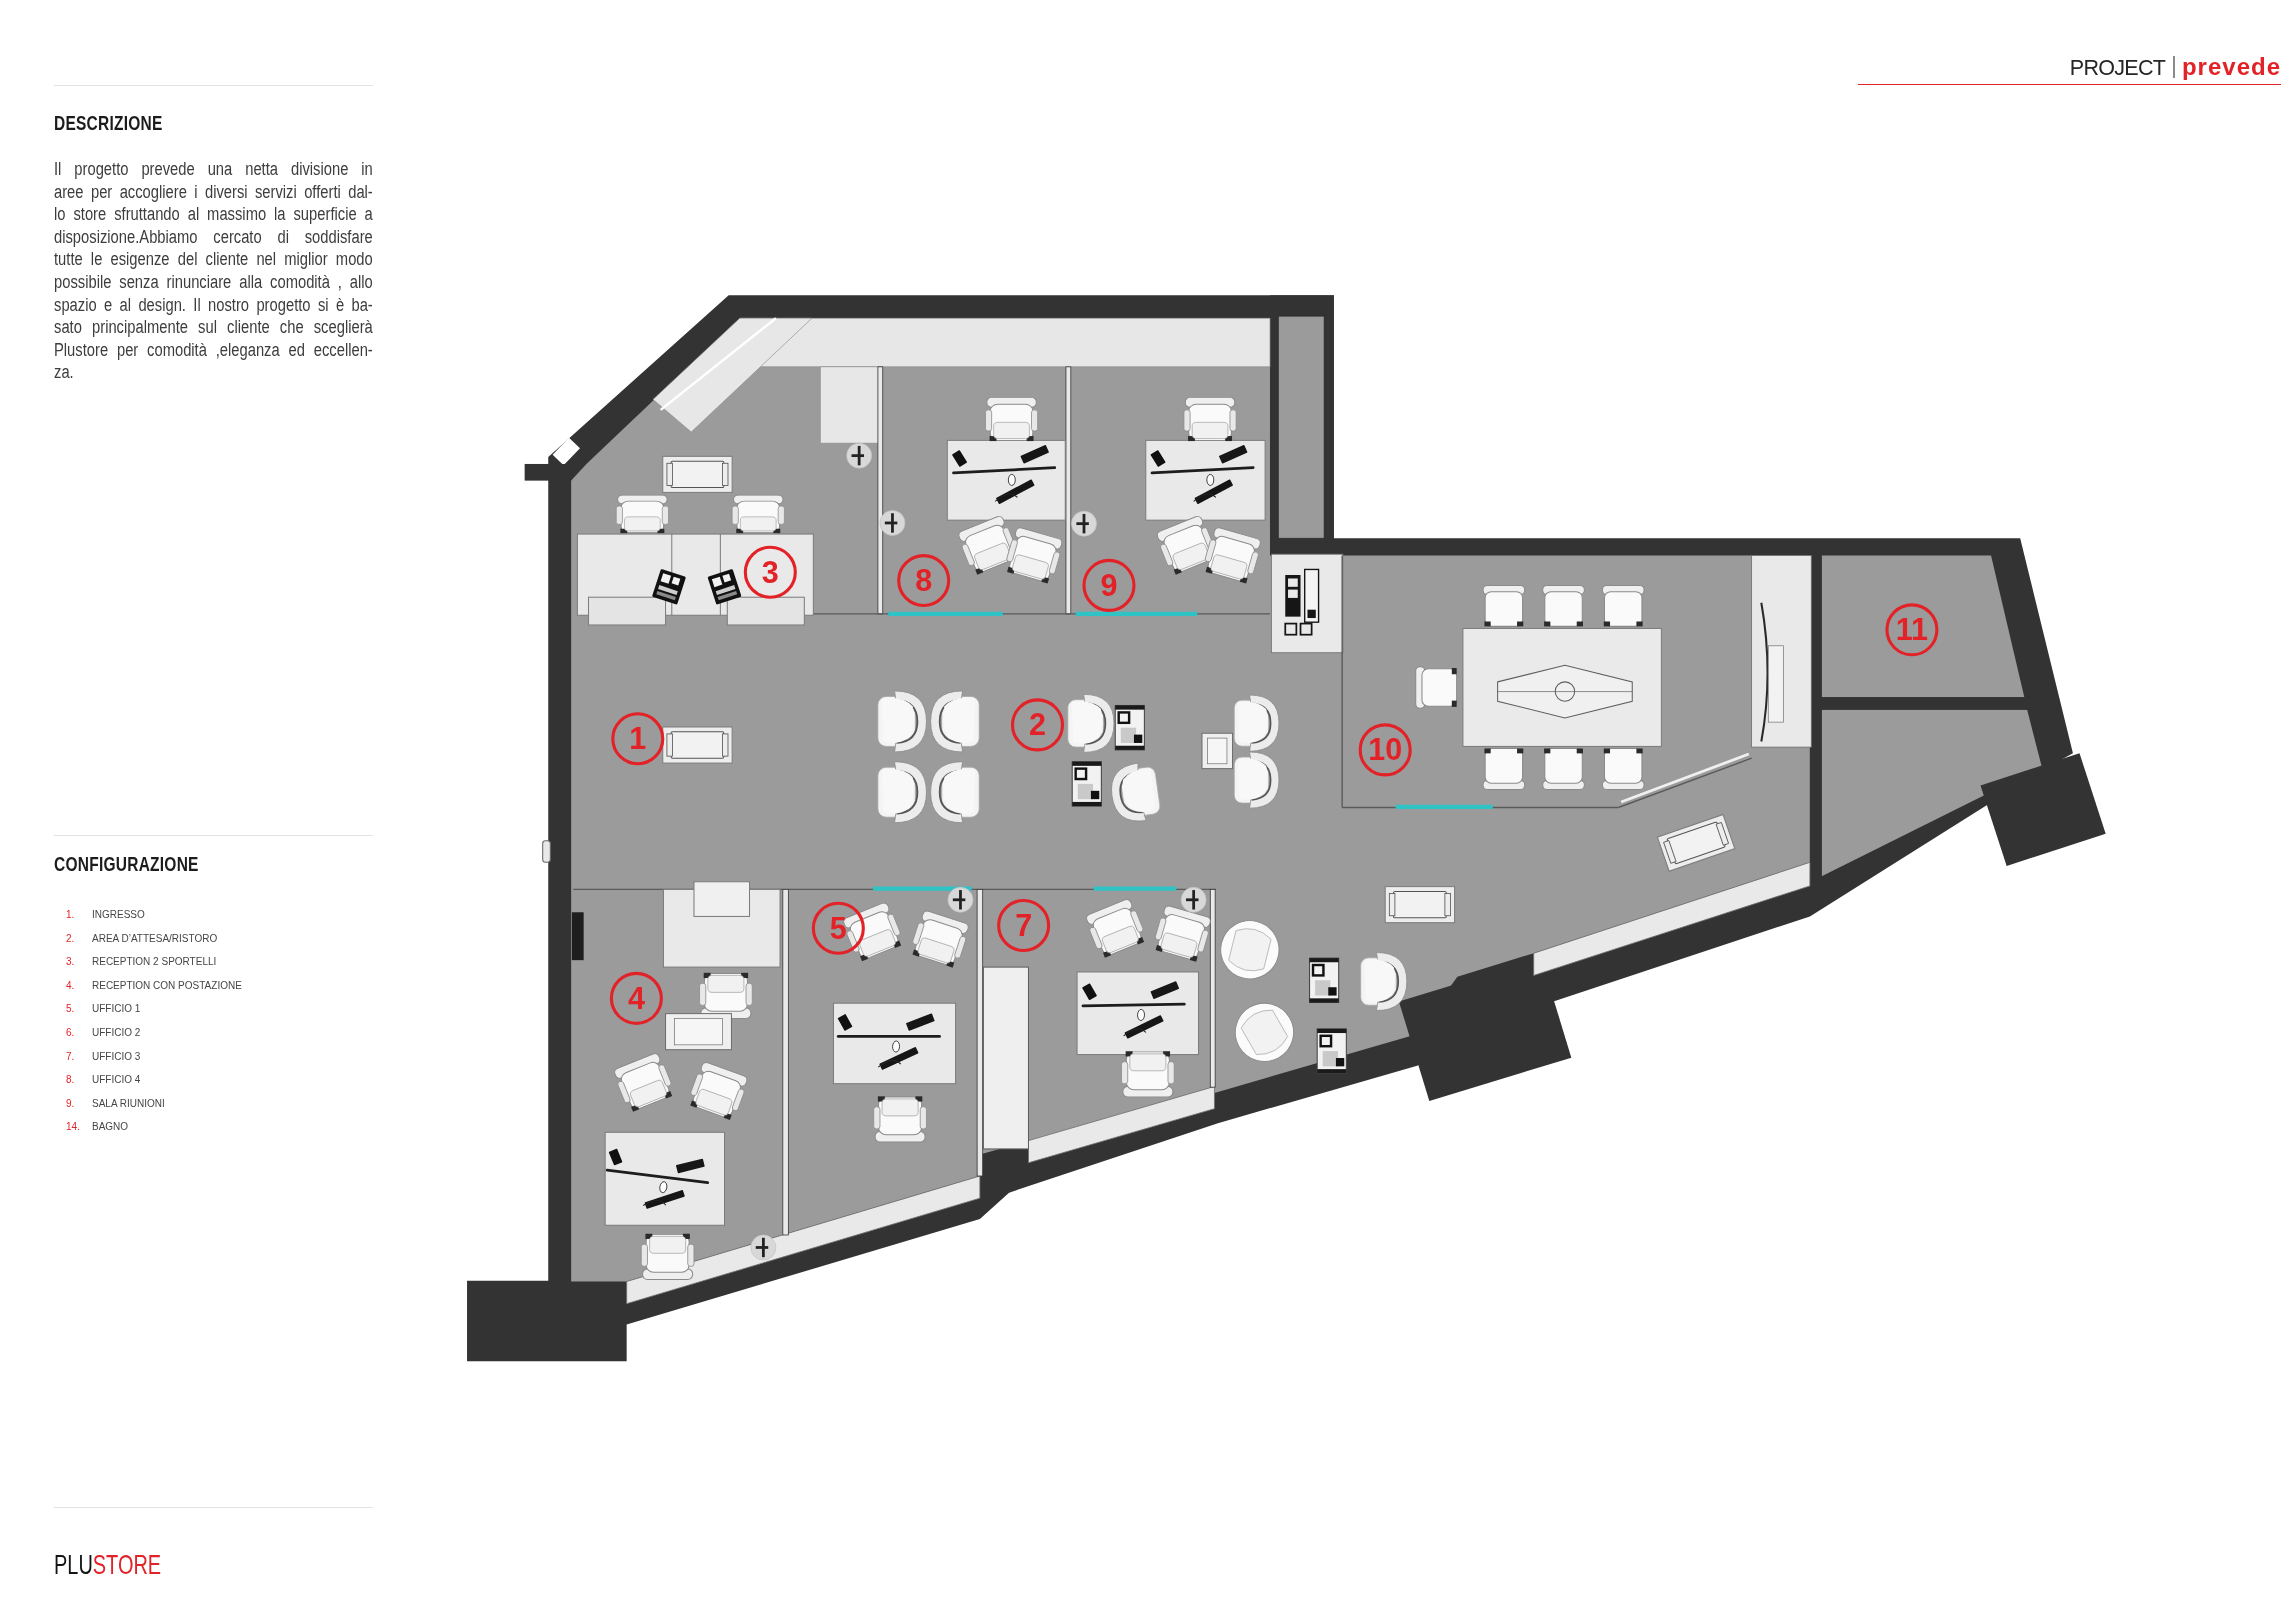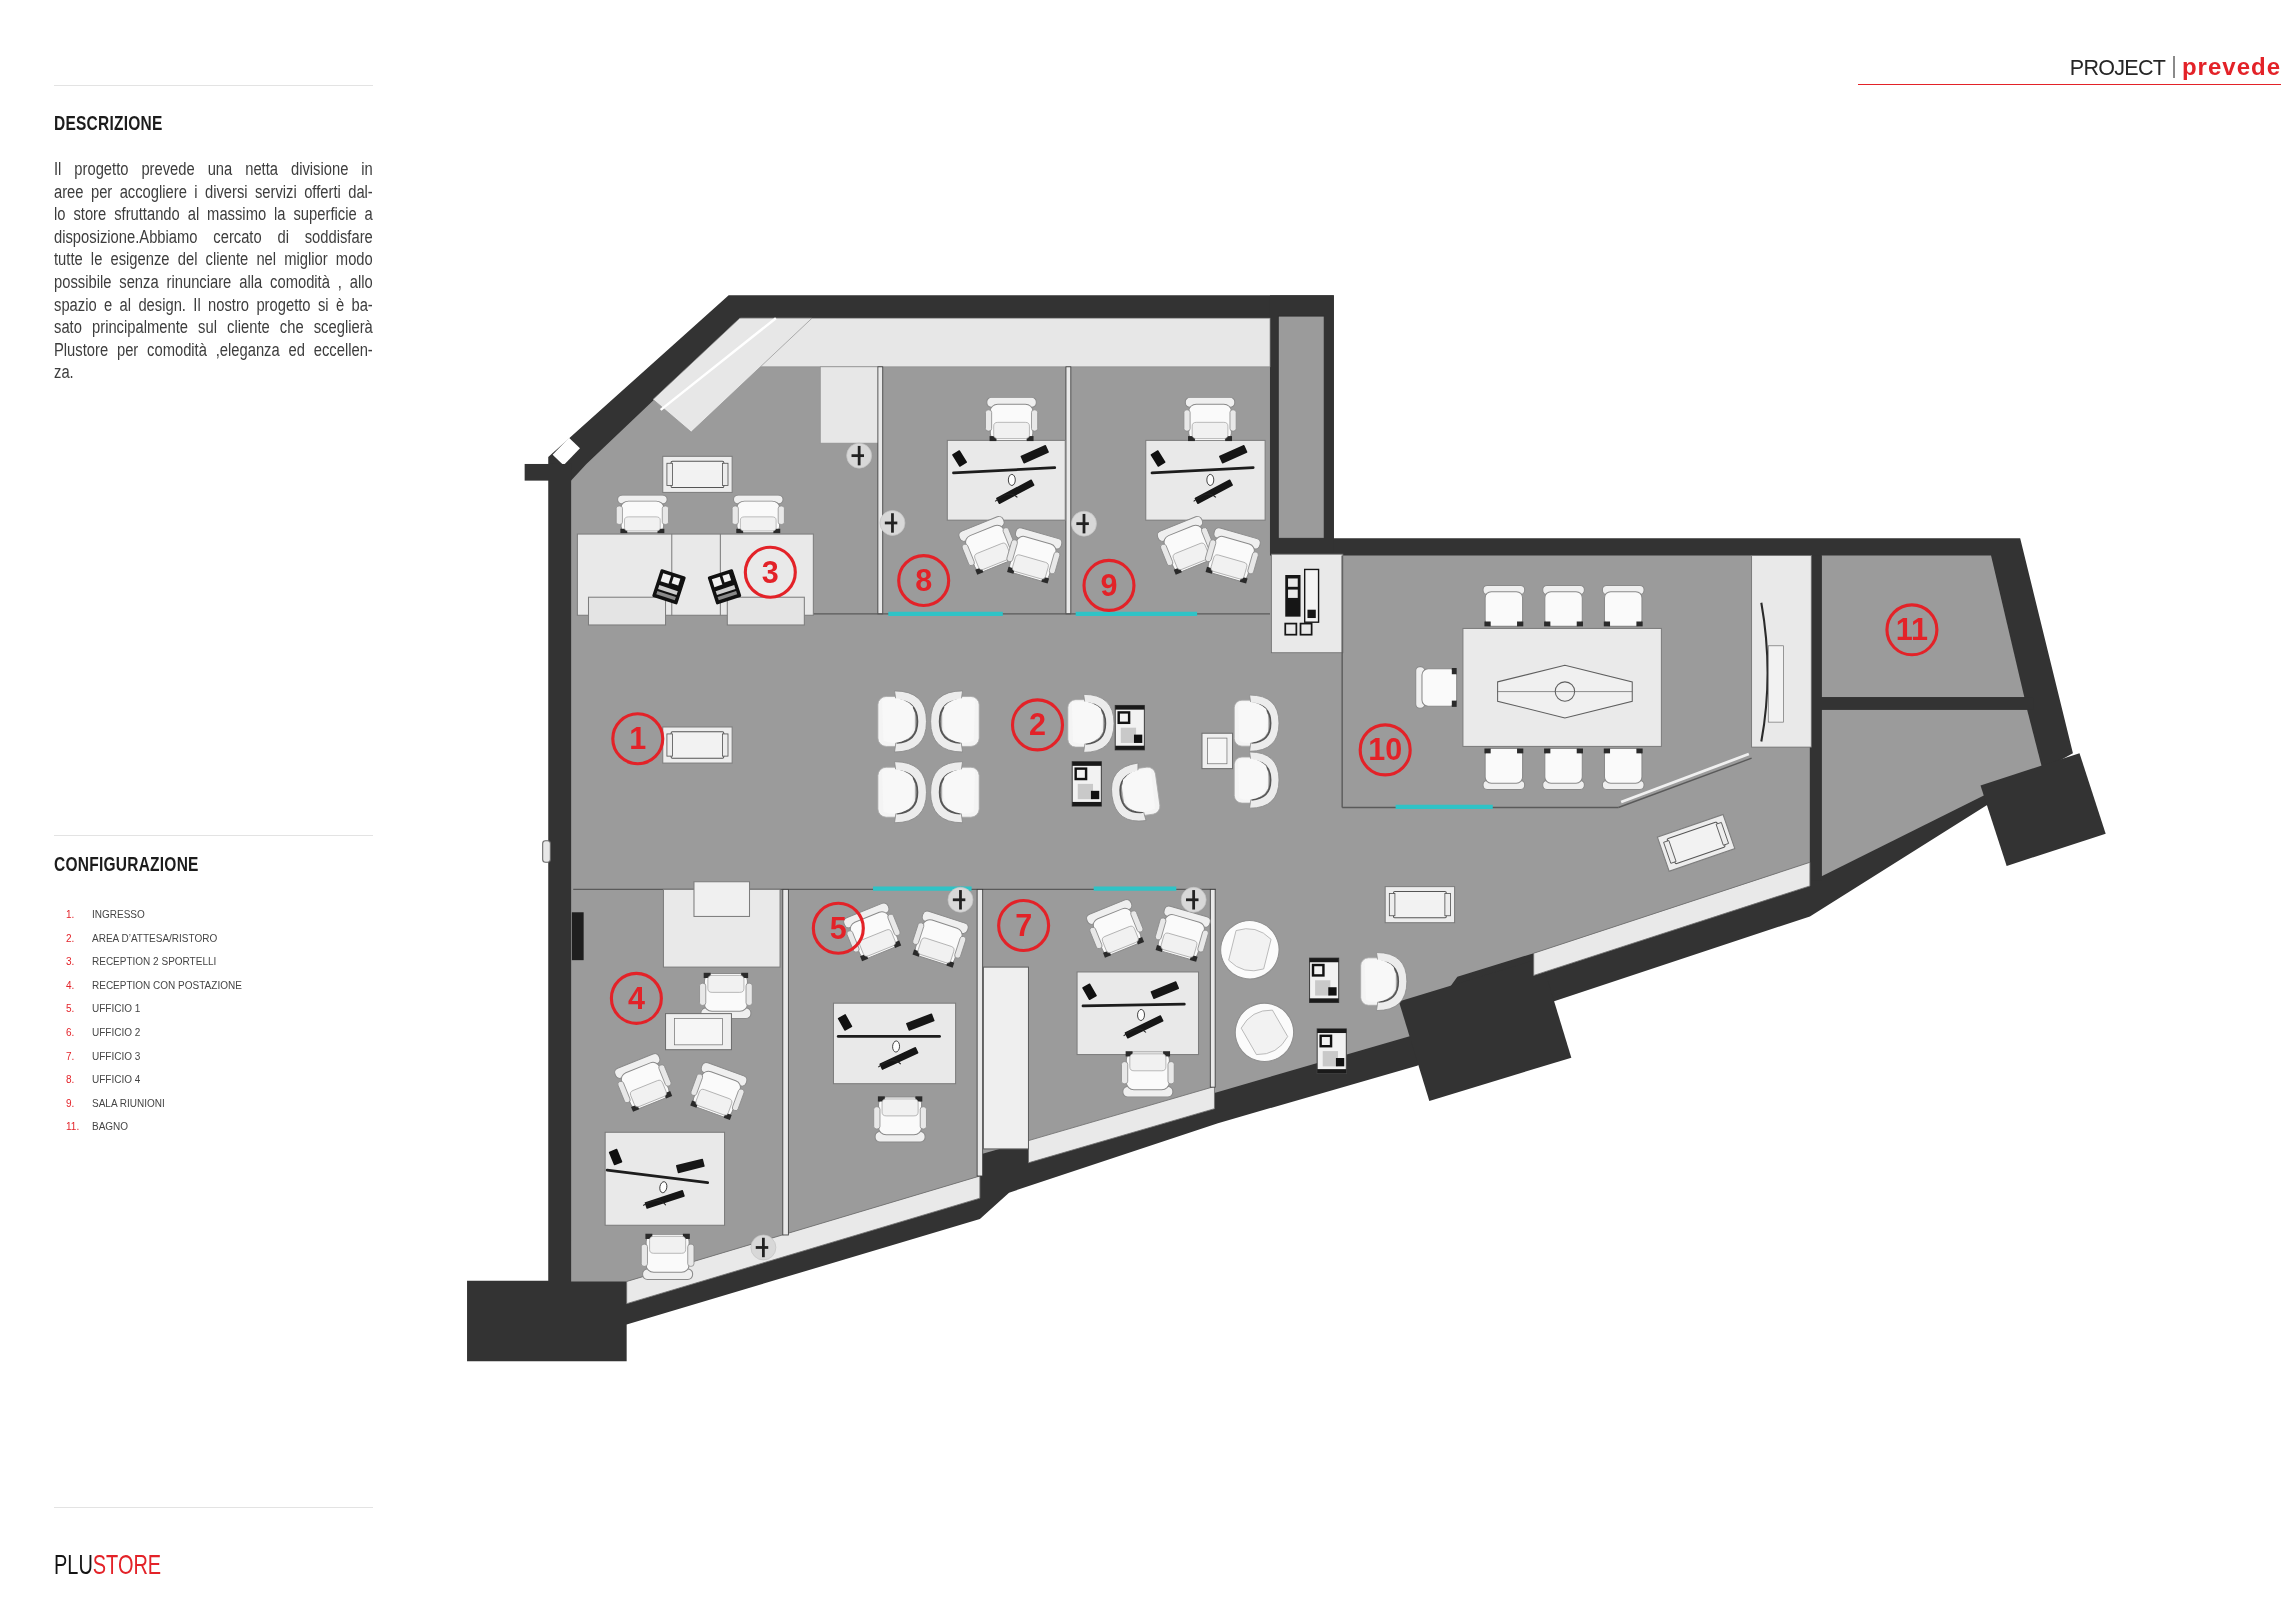--- a/index.html
+++ b/index.html
@@ -114,21 +114,21 @@
 <div class="abs" style="left:54px;top:903px;font-size:10px;color:#454545;line-height:23.6px;margin-left:12px;">
   <div><span style="color:#e32228;display:inline-block;width:26px;">1.</span>INGRESSO</div>
   <div><span style="color:#e32228;display:inline-block;width:26px;">2.</span>AREA D’ATTESA/RISTORO</div>
   <div><span style="color:#e32228;display:inline-block;width:26px;">3.</span>RECEPTION 2 SPORTELLI</div>
   <div><span style="color:#e32228;display:inline-block;width:26px;">4.</span>RECEPTION CON POSTAZIONE</div>
   <div><span style="color:#e32228;display:inline-block;width:26px;">5.</span>UFFICIO 1</div>
   <div><span style="color:#e32228;display:inline-block;width:26px;">6.</span>UFFICIO 2</div>
   <div><span style="color:#e32228;display:inline-block;width:26px;">7.</span>UFFICIO 3</div>
   <div><span style="color:#e32228;display:inline-block;width:26px;">8.</span>UFFICIO 4</div>
   <div><span style="color:#e32228;display:inline-block;width:26px;">9.</span>SALA RIUNIONI</div>
-  <div><span style="color:#e32228;display:inline-block;width:26px;">11.</span>BAGNO</div>
+  <div><span style="color:#e32228;display:inline-block;width:26px;">14.</span>BAGNO</div>
 </div>
 
 <div class="abs" style="left:54px;top:1507px;width:319px;height:1.4px;background:#e3e3e3;"></div>
 
 <div class="abs" style="left:54px;top:1548px;font-size:28.5px;color:#141414;transform:scaleX(0.70);transform-origin:left top;">PLU<span style="color:#e32228;">STORE</span></div>
 
 <svg class="abs" style="left:0;top:0;" width="2295" height="1624" viewBox="0 0 3307 2339">
 <defs>
   <g id="ochair">
     <rect x="2" y="0" width="72" height="16" rx="7" fill="#efefef" stroke="#8a8a8a" stroke-width="1.5"></rect>

